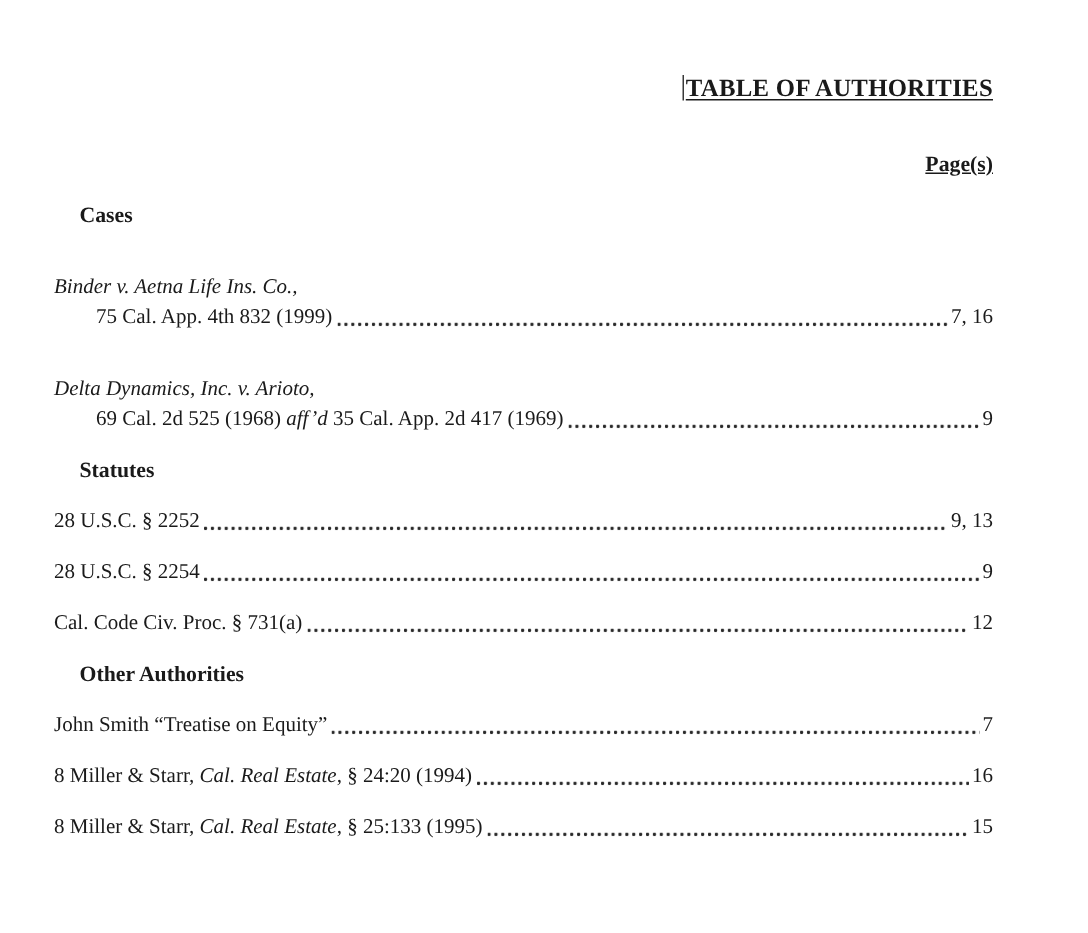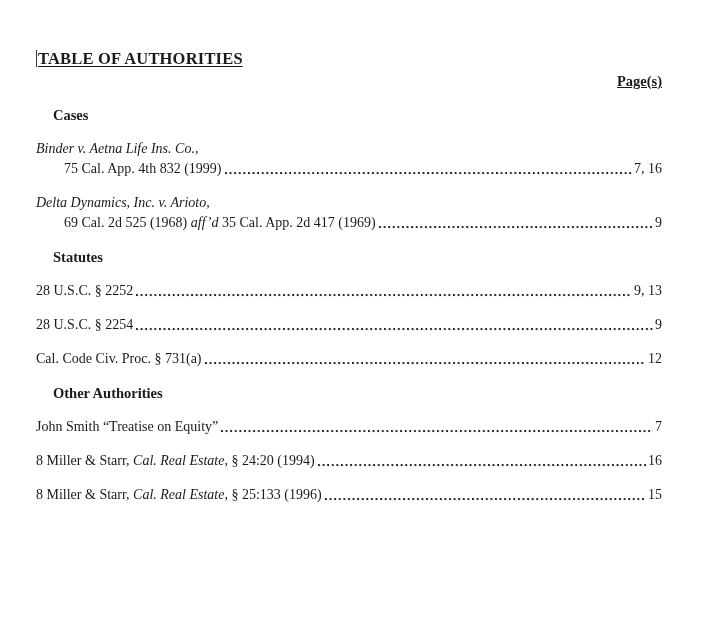--- a/index.html
+++ b/index.html
@@ -12,23 +12,23 @@
     font-size: 14px;
     overflow: hidden;
   }
   .page {
     box-sizing: border-box;
     width: 725px;
     height: 622px;
     padding: 48px 63px 0 36px;
   }
   .title-row {
-    text-align: left;
+    text-align: right;
     line-height: 22px;
-    margin-bottom: 0;
+    margin-bottom: 28px;
     white-space: nowrap;
   }
   .caret {
     display: inline-block;
     width: 1px;
     height: 17px;
     background: #3a3a3a;
     vertical-align: -3px;
     margin-right: 1px;
   }
@@ -48,21 +48,21 @@
     text-decoration: underline;
   }
   .section-heading {
     font-weight: bold;
     font-size: 14.5px;
     line-height: 20px;
     margin-bottom: 14px;
     margin-left: 17px;
   }
   .entry { margin-bottom: 14px; }
-  .name-line { line-height: 20px; white-space: nowrap; }
+  .name-line { line-height: 20px; white-space: nowrap; margin-top: 28px; }
   .cite-line {
     display: flex;
     align-items: baseline;
     line-height: 20px;
     white-space: nowrap;
   }
   .cite-line.indent { padding-left: 28px; }
   .cite-text { flex: 0 0 auto; }
   .dots {
     flex: 1 1 auto;
@@ -141,20 +141,20 @@
         </div>
         <div class="entry">
           <div class="cite-line">
             <span class="cite-text"><span>8 Miller &amp; Starr, </span><span class="it">Cal. Real Estate</span><span>, § 24:20 (1994)</span></span>
             <span class="dots"></span>
             <span class="page-ref">16</span>
           </div>
         </div>
         <div class="entry">
           <div class="cite-line">
-            <span class="cite-text"><span>8 Miller &amp; Starr, </span><span class="it">Cal. Real Estate</span><span>, § 25:133 (1996)</span></span>
+            <span class="cite-text"><span>8 Miller &amp; Starr, </span><span class="it">Cal. Real Estate</span><span>, § 25:133 (1995)</span></span>
             <span class="dots"></span>
             <span class="page-ref">15</span>
           </div>
         </div>
       </div>
     </div>
 </div>
 
 </body></html>

